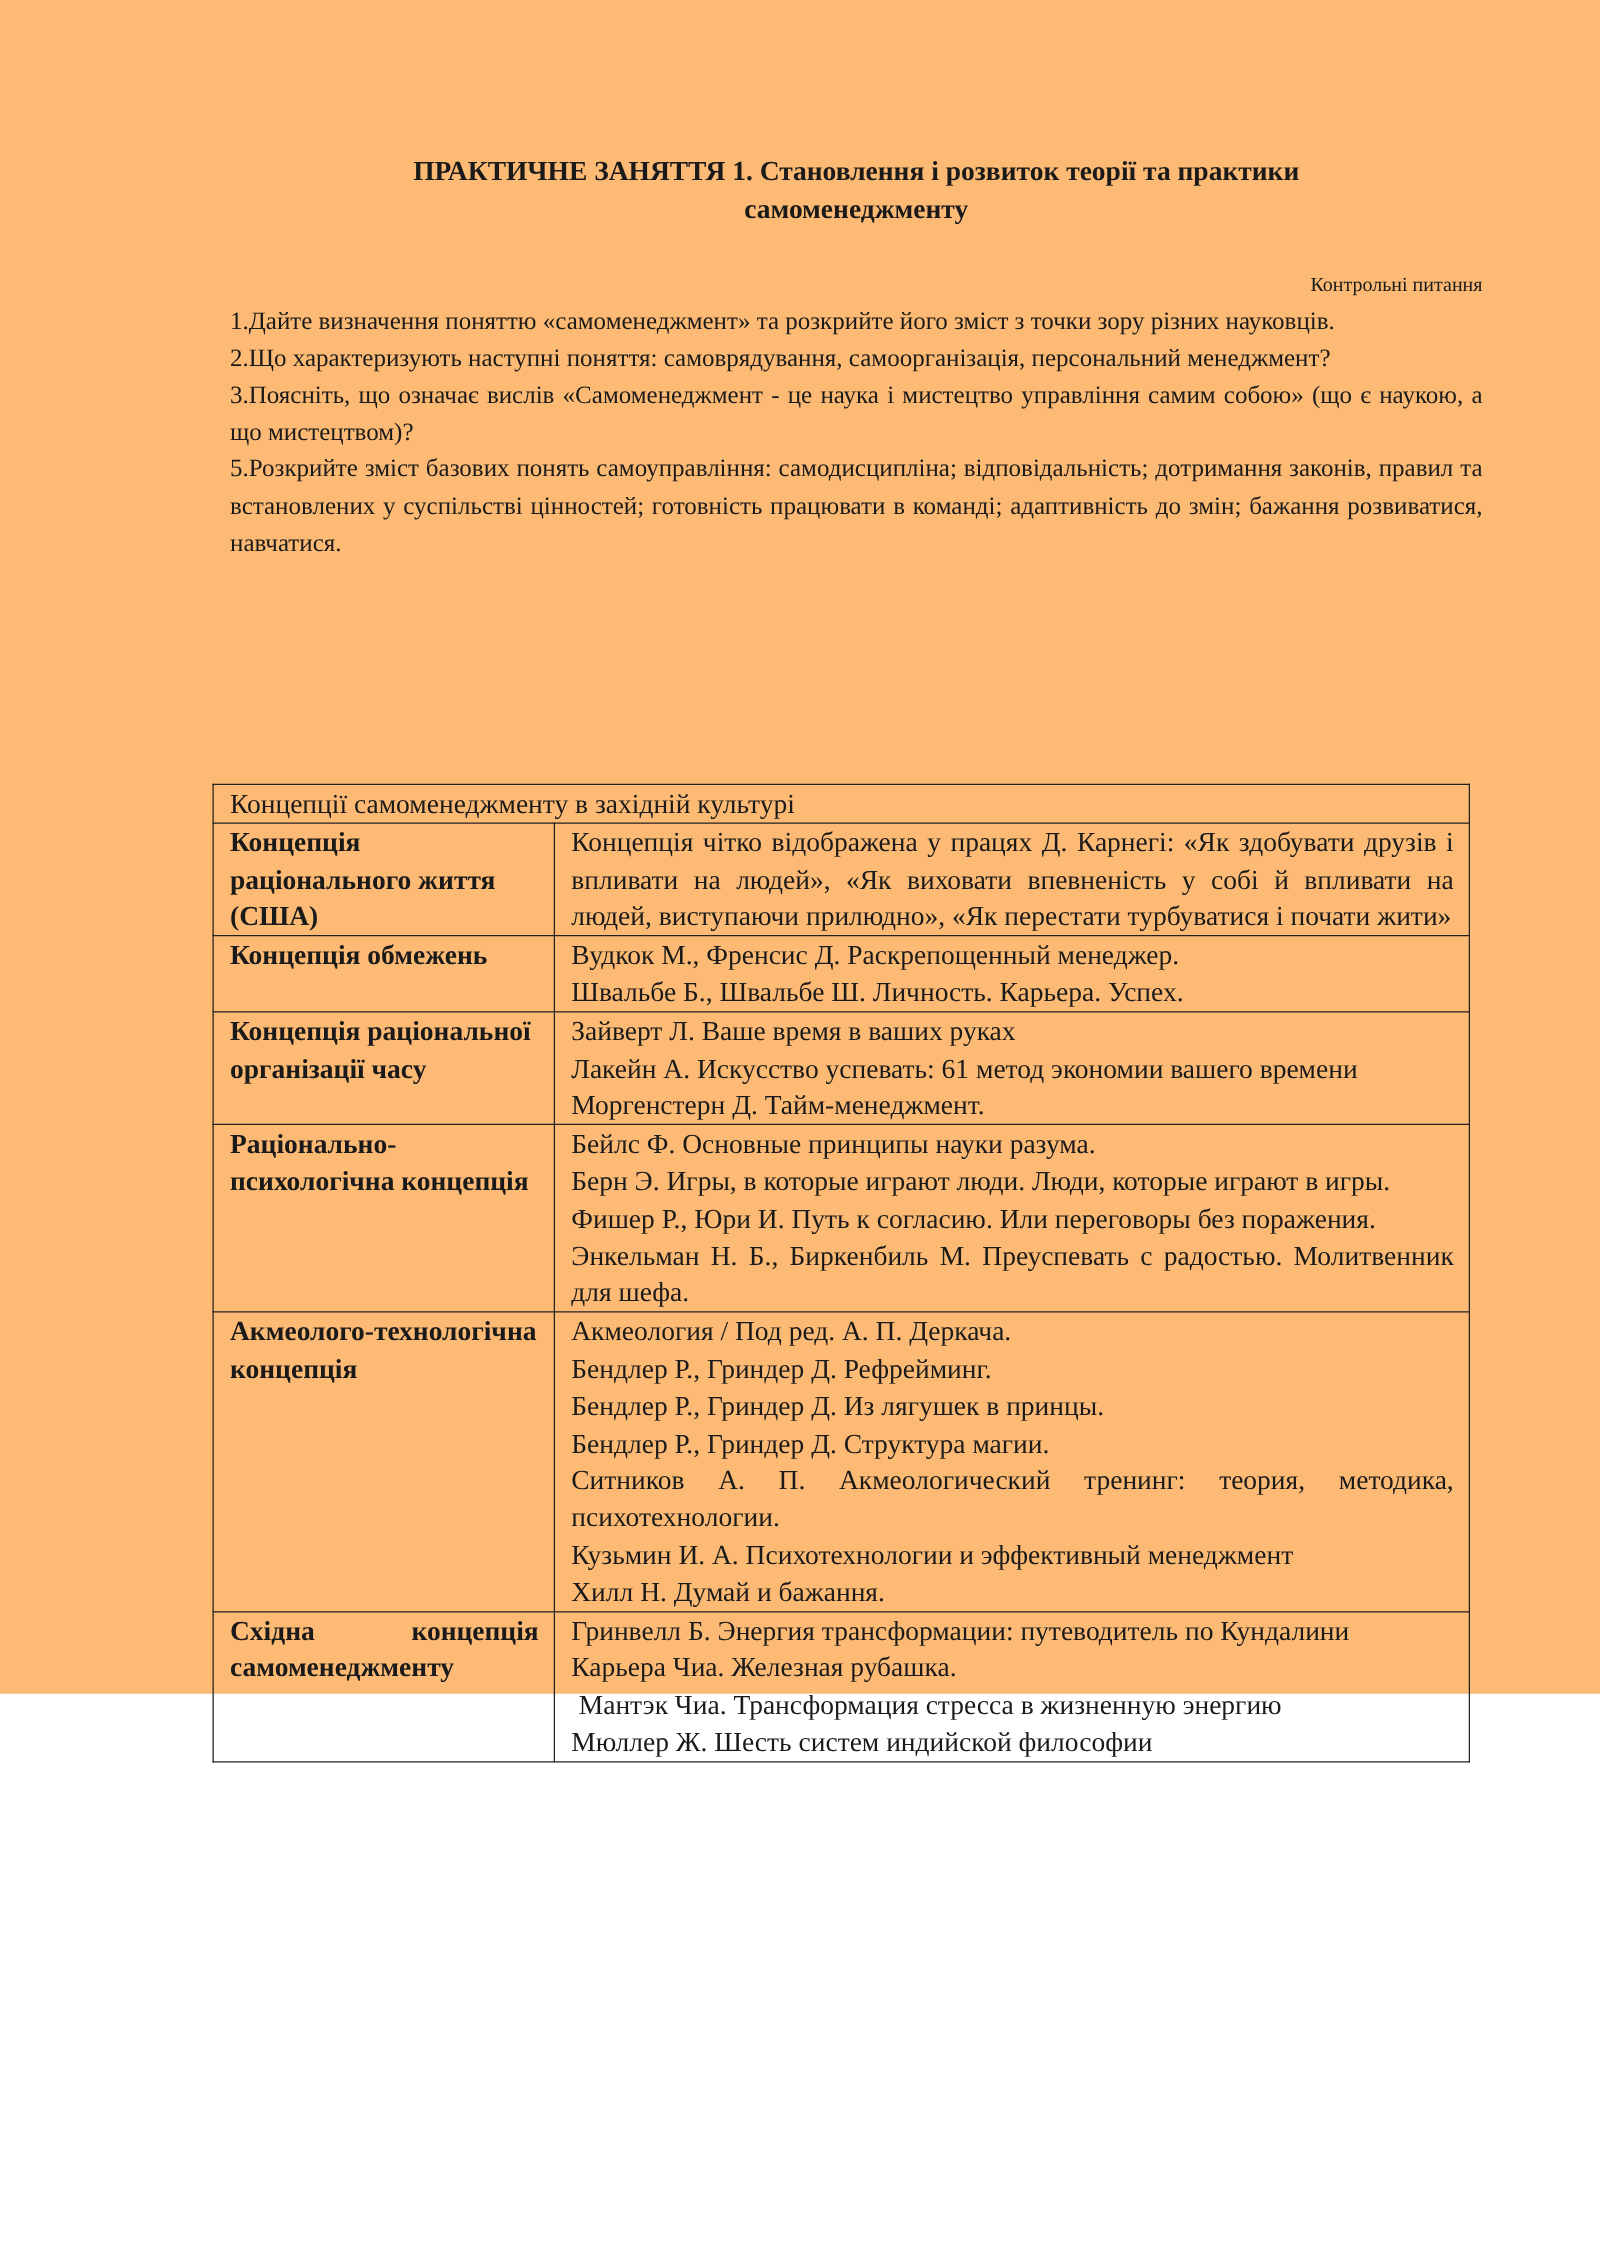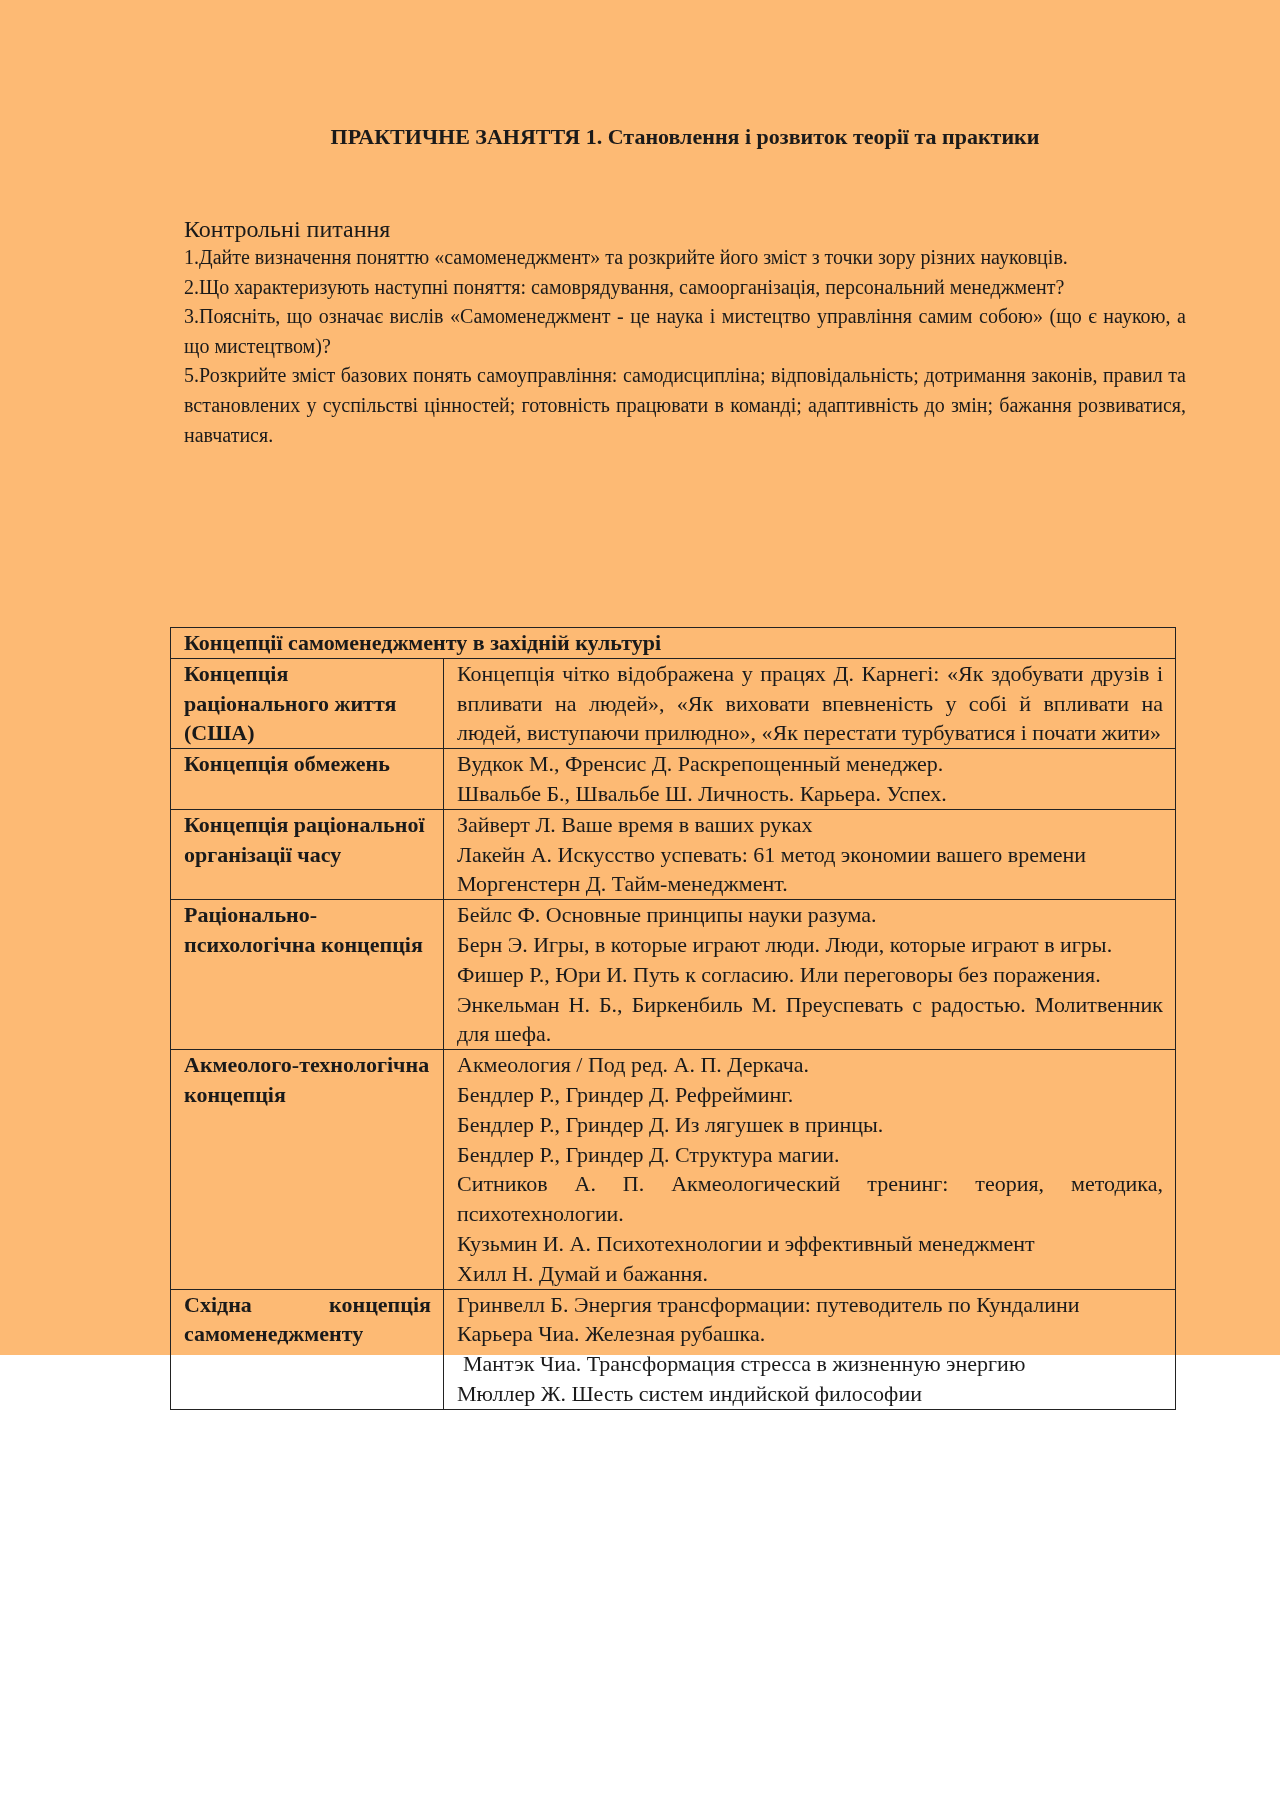--- a/index.html
+++ b/index.html
@@ -1,41 +1,42 @@
 <!DOCTYPE html>
 <html><head>
 <meta charset="utf-8">
 <style>
   html, body { margin: 0; padding: 0; background: #ffffff; }
   body { width: 1280px; height: 1811px; position: relative; overflow: hidden;
          font-family: "Liberation Serif", "DejaVu Serif", serif; color: #1a1a1a; }
   .page { position: absolute; left: 0; top: 0; width: 1280px; height: 1355px; background: #fdba74; }
   .title { position: absolute; left: 250px; width: 870px; top: 122px; text-align: center;
            font-weight: bold; font-size: 22px; line-height: 30px; }
-  .subtitle { position: absolute; left: 184px; width: 1002px; top: 214px; text-align: left;
-              font-size: 24px; line-height: 30px; }
+  .subtitle { position: absolute; left: 184px; width: 1002px; top: 214px; text-align: right;
+              font-size: 16px; line-height: 30px; }
   .questions { position: absolute; left: 184px; width: 1002px; top: 243px; font-size: 20px; line-height: 29.6px; }
   .q { text-align: justify; text-align-last: left; margin: 0; }
   table.lit { position: absolute; left: 170px; top: 627px; width: 1006px; border-collapse: collapse;
               font-size: 22px; line-height: 29.8px; }
   table.lit td { border: 1.5px solid #222; vertical-align: top; padding: 0 12px 0 13px; }
   table.lit td.c1 { width: 247px; font-weight: bold; }
   table.lit td.c1.just { text-align: justify; text-align-last: justify; }
   table.lit td.head { font-weight: bold; }
-  table.lit td.section { font-weight: bold; }
+  table.lit td.section { font-weight: normal; }
   .ref { text-align: justify; text-align-last: left; }
   .ref.indent { padding-left: 6px; }
 </style>
 </head>
 <body>
 
 <div class="page">
 
   <div class="title">
     <div>ПРАКТИЧНЕ ЗАНЯТТЯ 1. Становлення і розвиток теорії та практики</div>
+    <div>самоменеджменту</div>
   </div>
 
   <div class="subtitle">Контрольні питання</div>
 
   <div class="questions">
     <p class="q">1.Дайте визначення поняттю «самоменеджмент» та розкрийте його зміст з точки зору різних науковців.</p>
     <p class="q">2.Що характеризують наступні поняття: самоврядування, самоорганізація, персональний менеджмент?</p>
     <p class="q">3.Поясніть, що означає вислів «Самоменеджмент - це наука і мистецтво управління самим собою» (що є наукою, а що мистецтвом)?</p>
     <p class="q">5.Розкрийте зміст базових понять самоуправління: самодисципліна; відповідальність; дотримання законів, правил та встановлених у суспільстві цінностей; готовність працювати в команді; адаптивність до змін; бажання розвиватися, навчатися.</p>
   </div>

